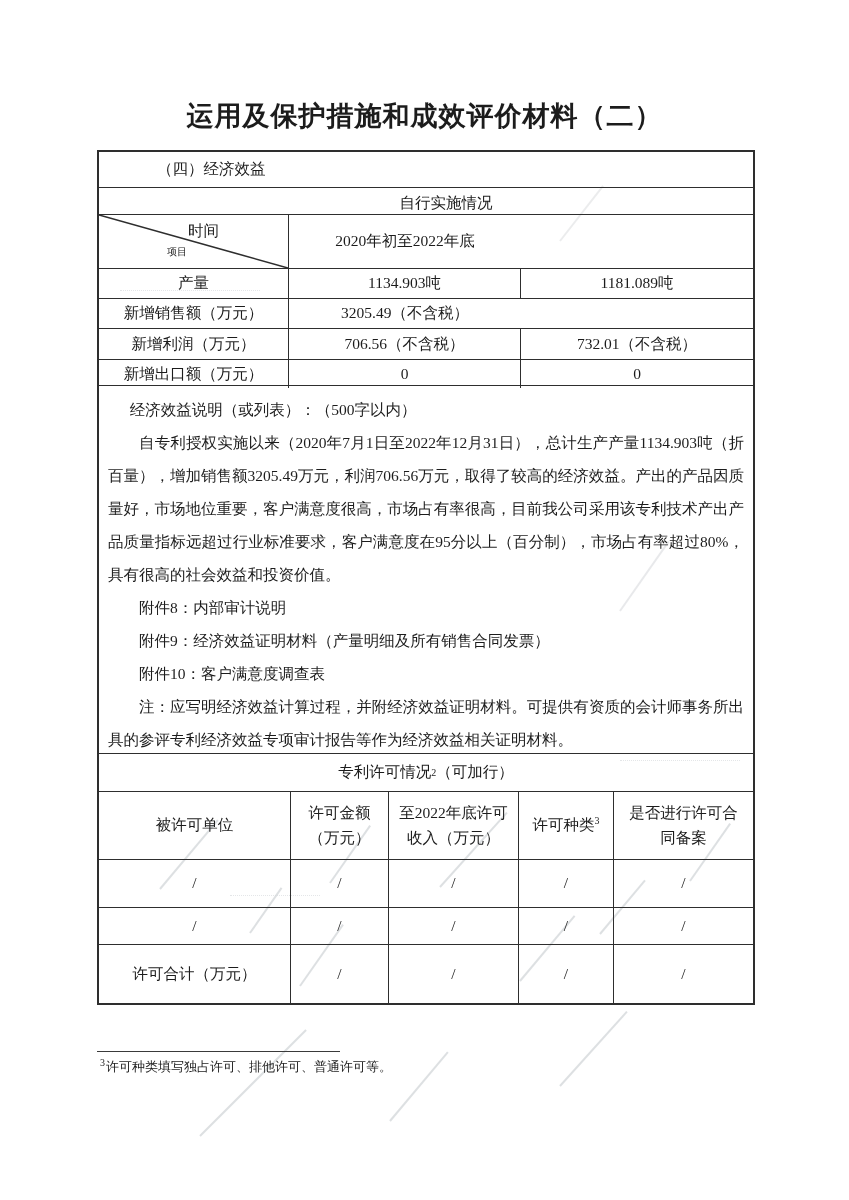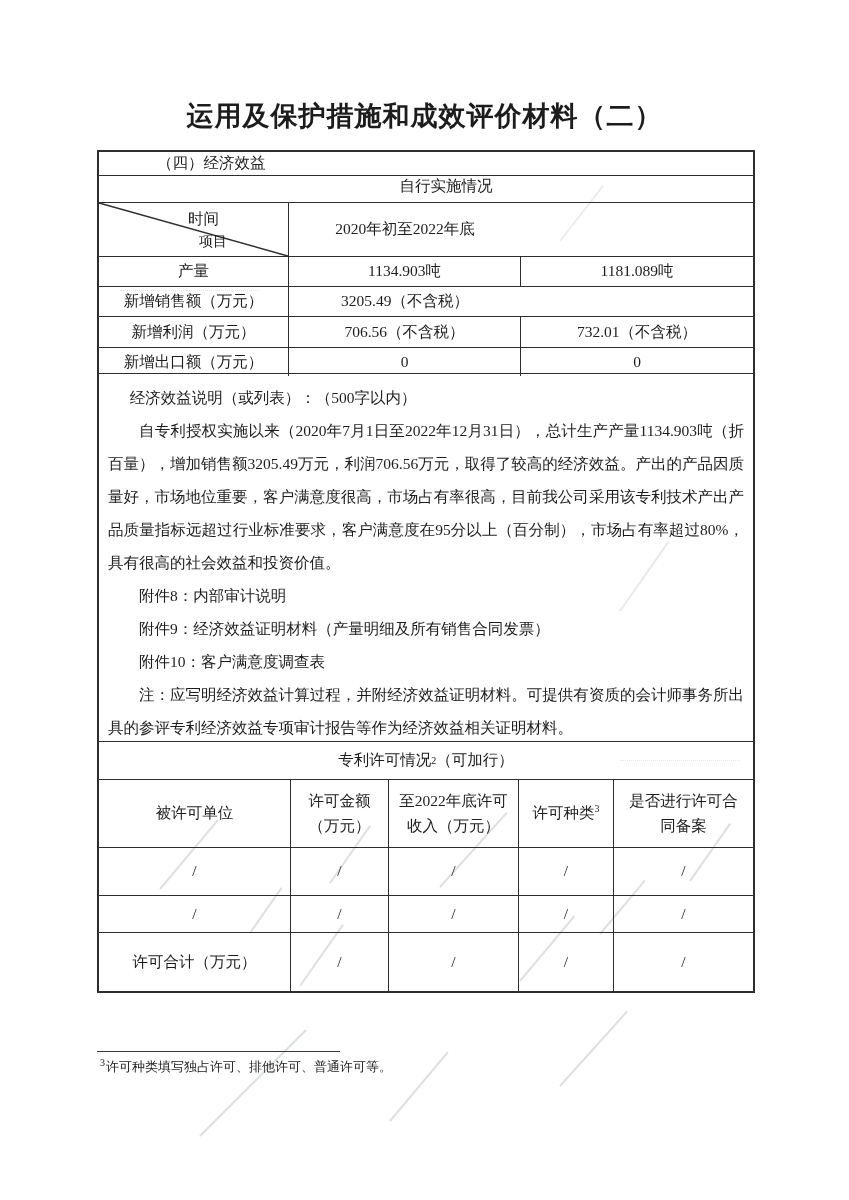--- a/index.html
+++ b/index.html
@@ -27,33 +27,33 @@
 
   .grid3 { display: grid; grid-template-columns: 190px 232px 1fr; }
   .grid5 { display: grid; grid-template-columns: 192px 98px 130px 95px 1fr; }
   .cell {
     border-right: 1.5px solid #2e2e2e;
     display: flex; align-items: center; justify-content: center;
     text-align: center; padding: 2px 8px; line-height: 1.55;
   }
   .cell:last-child { border-right: none; }
 
-  .r1 { height: 24px; display: flex; align-items: center; padding-left: 58px; }
-  .r2 { height: 27px; display: flex; align-items: flex-start; justify-content: center; padding-left: 40px; }
+  .r1 { height: 36px; display: flex; align-items: center; padding-left: 58px; }
+  .r2 { height: 27px; display: flex; align-items: flex-end; justify-content: center; padding-left: 40px; }
   .r3 { height: 54px; font-family: Liberation Serif, serif; }
   .r4 { height: 30px; } .r5 { height: 30px; } .r6 { height: 31px; } .r7 { height: 26px; }
   .r8 { height: 368px; padding: 7px 9px 0 9px; }
   .r9 { height: 38px; display: flex; align-items: center; justify-content: center; }
   .r10 { height: 68px; }
   .r11 { height: 48px; } .r12 { height: 37px; } .r13 { height: 58px; }
 
   .corner { position: relative; padding: 0; border-right: 1.5px solid #2e2e2e; }
   .corner svg { position: absolute; left: 0; top: 0; width: 100%; height: 100%; }
   .corner .c-top { position: absolute; top: 6px; left: 89px; font-size: 15.5px; }
-  .corner .c-bot { position: absolute; top: 30px; left: 68px; font-size: 14px; margin-left: 32px; }
+  .corner .c-bot { position: absolute; top: 30px; left: 68px; font-size: 10px; }
 
   .r8 p { font-size: 15.5px; line-height: 33px; text-align: justify; }
   .d-head { text-align: left; text-indent: 1.4em; }
   .d-para { text-indent: 2em; }
   .d-att  { text-align: left; padding-left: 2em; }
   .d-note { text-indent: 2em; }
 
   sup { font-size: 10px; line-height: 0; }
 
   .footnote-sep {

